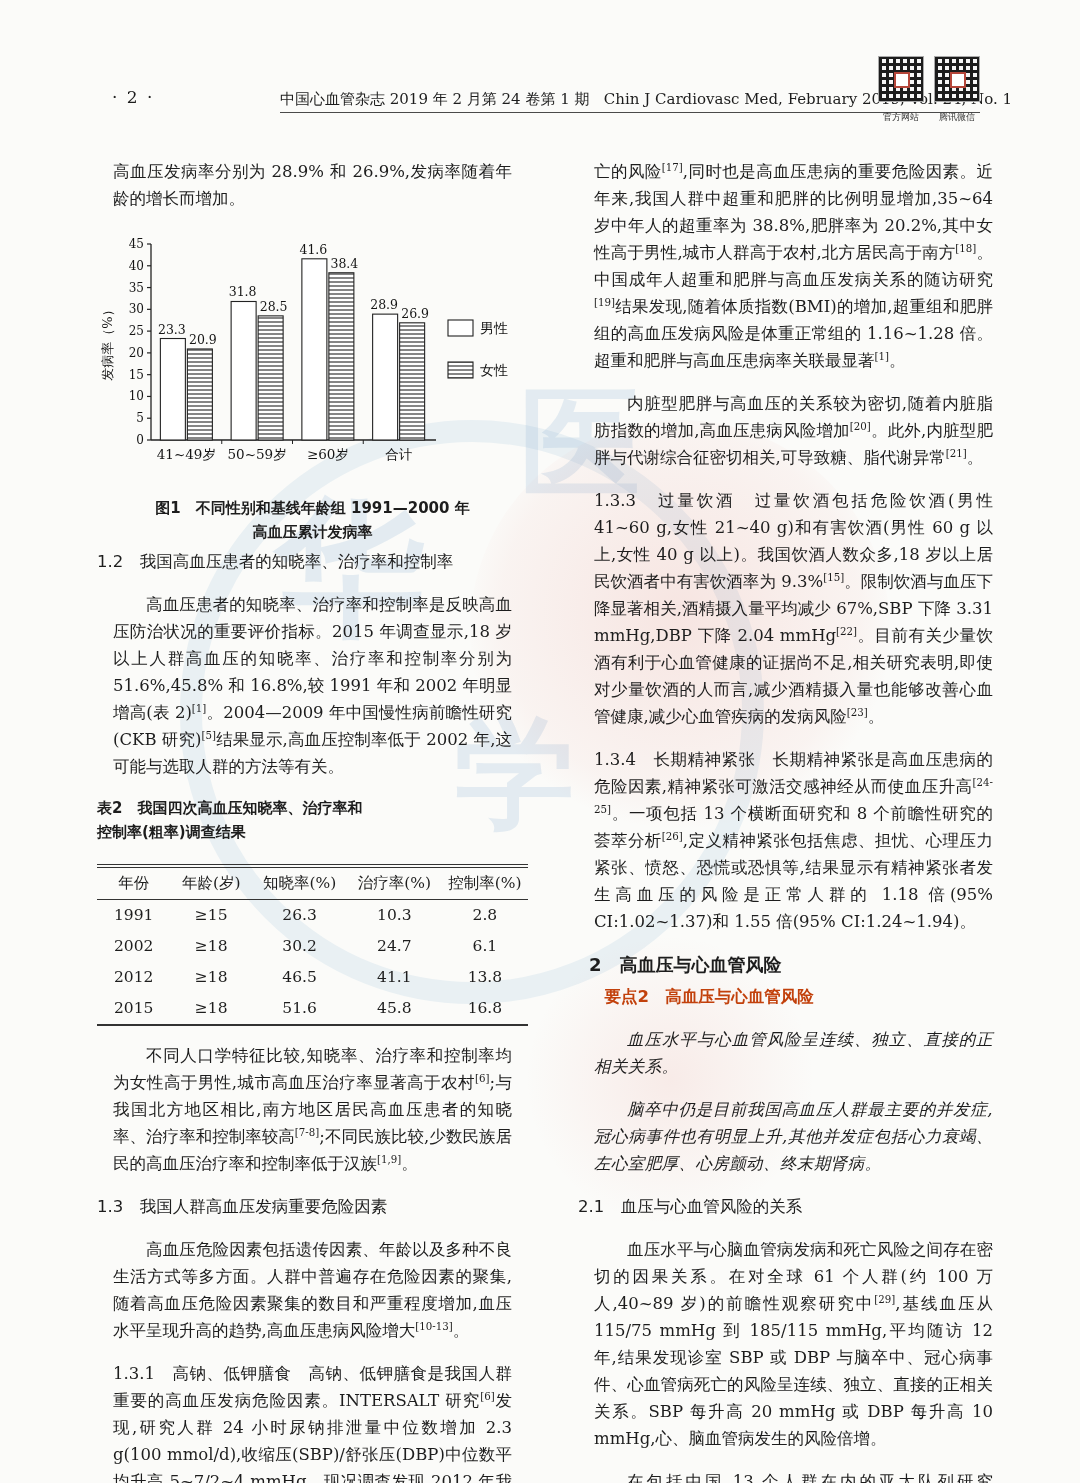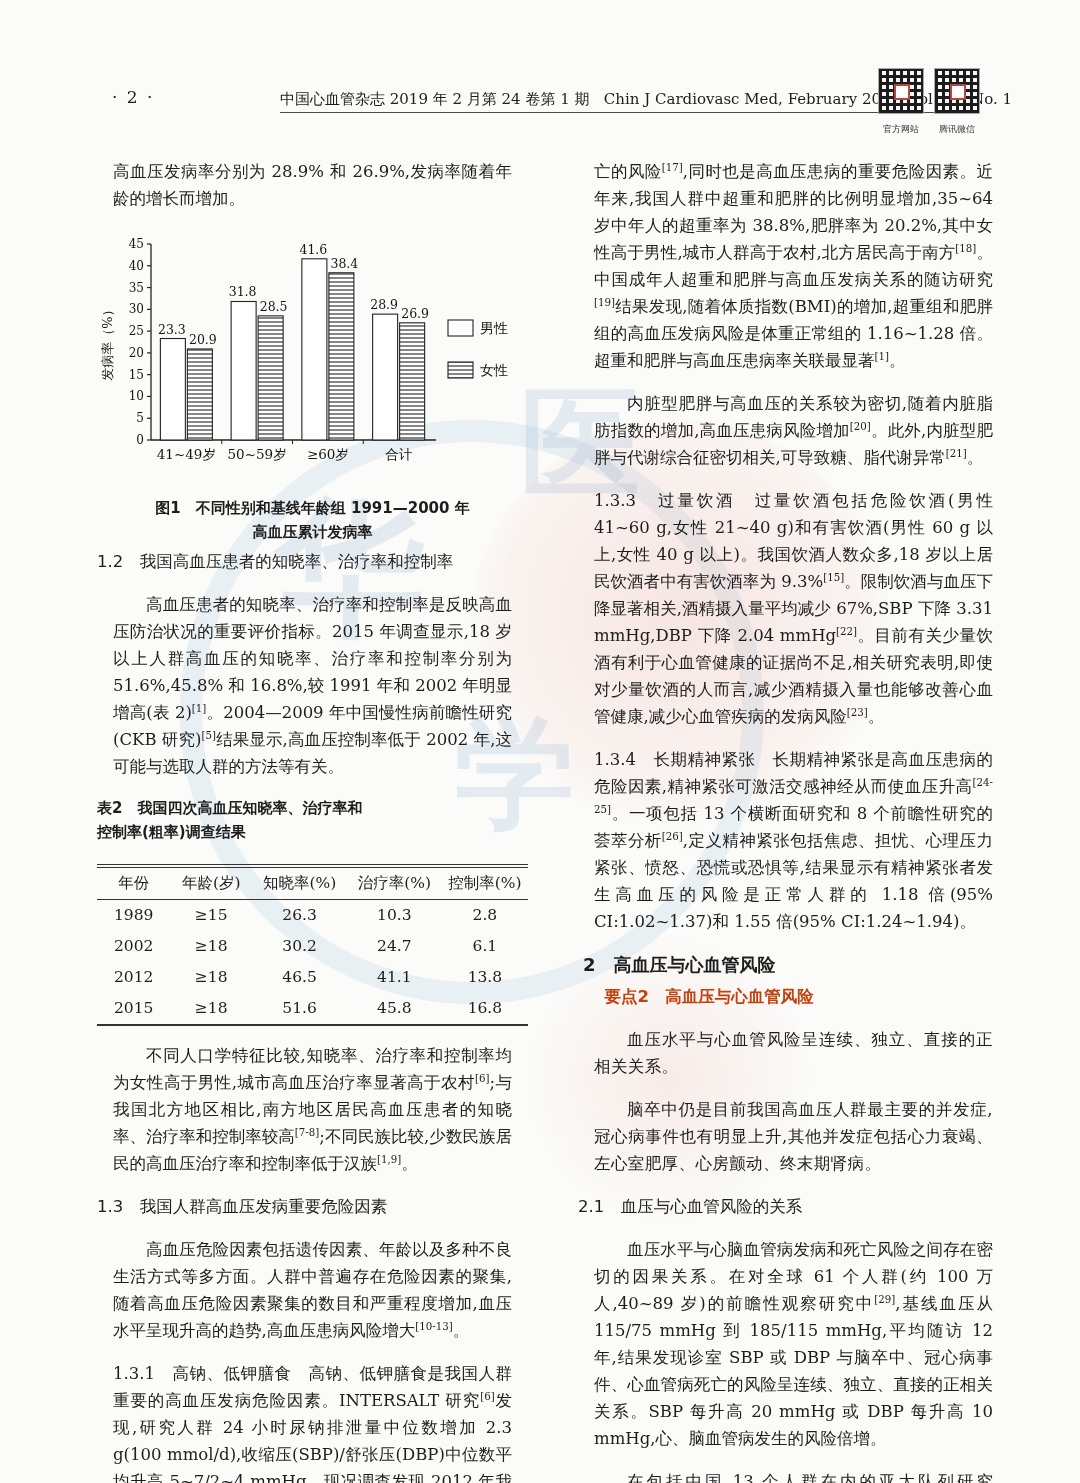--- a/index.html
+++ b/index.html
@@ -18,39 +18,39 @@
   .wm-char.c3{left:455px;top:760px;font-size:120px;}
   .wm-seal{left:470px;top:420px;width:420px;height:420px;border-radius:50%;
     background:radial-gradient(circle at 50% 46%,rgba(225,120,108,.17),rgba(225,120,108,.06) 58%,transparent 70%);}
   .wm-seal2{left:520px;top:930px;width:300px;height:300px;border-radius:50%;
     background:radial-gradient(circle at 50% 50%,rgba(225,120,108,.12),transparent 68%);}
   
   .header{position:absolute;left:0;top:0;width:1080px;height:130px;z-index:2;}
   .page-num{position:absolute;left:112px;top:84px;font-size:17px;letter-spacing:2px;}
   .journal-line{position:absolute;left:280px;top:86px;width:600px;text-align:center;font-size:15px;white-space:nowrap;}
   .header-rule{position:absolute;left:280px;top:112px;width:700px;border-bottom:1.6px solid #4a4a4a;}
-  .qr-wrap{position:absolute;top:68px;display:flex;flex-direction:column;align-items:center;}
+  .qr-wrap{position:absolute;top:56px;display:flex;flex-direction:column;align-items:center;}
   .qr1{left:878px;} .qr2{left:934px;}
   .qr{width:44px;height:44px;border:1px solid #aaa;position:relative;
     background-image:
       repeating-linear-gradient(0deg,#1c1c1c 0 3px,transparent 3px 7px),
       repeating-linear-gradient(90deg,#1c1c1c 0 3px,#f6f6f6 3px 7px);}
   .qr::after{content:"";position:absolute;left:15px;top:15px;width:12px;height:12px;background:#fff;border:2px solid #b5463a;}
   .qr-label{font-size:9px;margin-top:2px;color:#333;font-family:"DejaVu Sans","Liberation Sans",sans-serif;}
   
   .col{position:absolute;top:142px;width:431px;z-index:1;text-align:justify;}
   .col-left{left:97px;}
   .col-right{left:578px;}
   p{margin:16px;}
   .ind{text-indent:2em;}
   sup{font-size:.62em;line-height:0;vertical-align:super;}
   .subheading{font-family:"DejaVu Sans","Liberation Sans",sans-serif;font-size:16.5px;margin:2px 0;}
-  .section-heading{font-family:"DejaVu Sans","Liberation Sans",sans-serif;font-weight:bold;font-size:18px;margin:8px 5px 5px;}
+  .section-heading{font-family:"DejaVu Sans","Liberation Sans",sans-serif;font-weight:bold;font-size:18px;margin:8px 11px 5px;}
   .keypoint-heading{font-family:"DejaVu Sans","Liberation Sans",sans-serif;font-weight:bold;color:#c2410c;text-indent:1.6em;margin:2px 0;}
-  .kai{letter-spacing:.4px;}
+  .kai{font-style:italic;letter-spacing:.4px;}
   
   .figure{margin:6px 0 4px;}
   .fig-caption{font-family:"DejaVu Sans","Liberation Sans",sans-serif;font-weight:600;font-size:15px;line-height:24px;text-align:center;margin-top:2px;}
   
   .table-block{margin:8px 0 6px;}
   .table-caption{font-family:"DejaVu Sans","Liberation Sans",sans-serif;font-weight:600;font-size:15px;line-height:24px;text-align:left;margin-bottom:20px;}
   table{width:100%;border-collapse:collapse;table-layout:fixed;
     border-top:4px double #333;border-bottom:2px solid #333;font-size:15.5px;}
   thead tr{border-bottom:1.2px solid #333;}
   th,td{font-weight:normal;text-align:center;padding:4px 0;line-height:23px;}
@@ -171,21 +171,21 @@
           <tr id="t2-head">
             <th>年份</th>
             <th>年龄(岁)</th>
             <th>知晓率(%)</th>
             <th>治疗率(%)</th>
             <th>控制率(%)</th>
           </tr>
         </thead>
       <tbody id="t2-body">
           <tr>
-            <td>1989</td>
+            <td>1991</td>
             <td>≥15</td>
             <td>26.3</td>
             <td>10.3</td>
             <td>2.8</td>
           </tr>
           <tr>
             <td>2002</td>
             <td>≥18</td>
             <td>30.2</td>
             <td>24.7</td>

